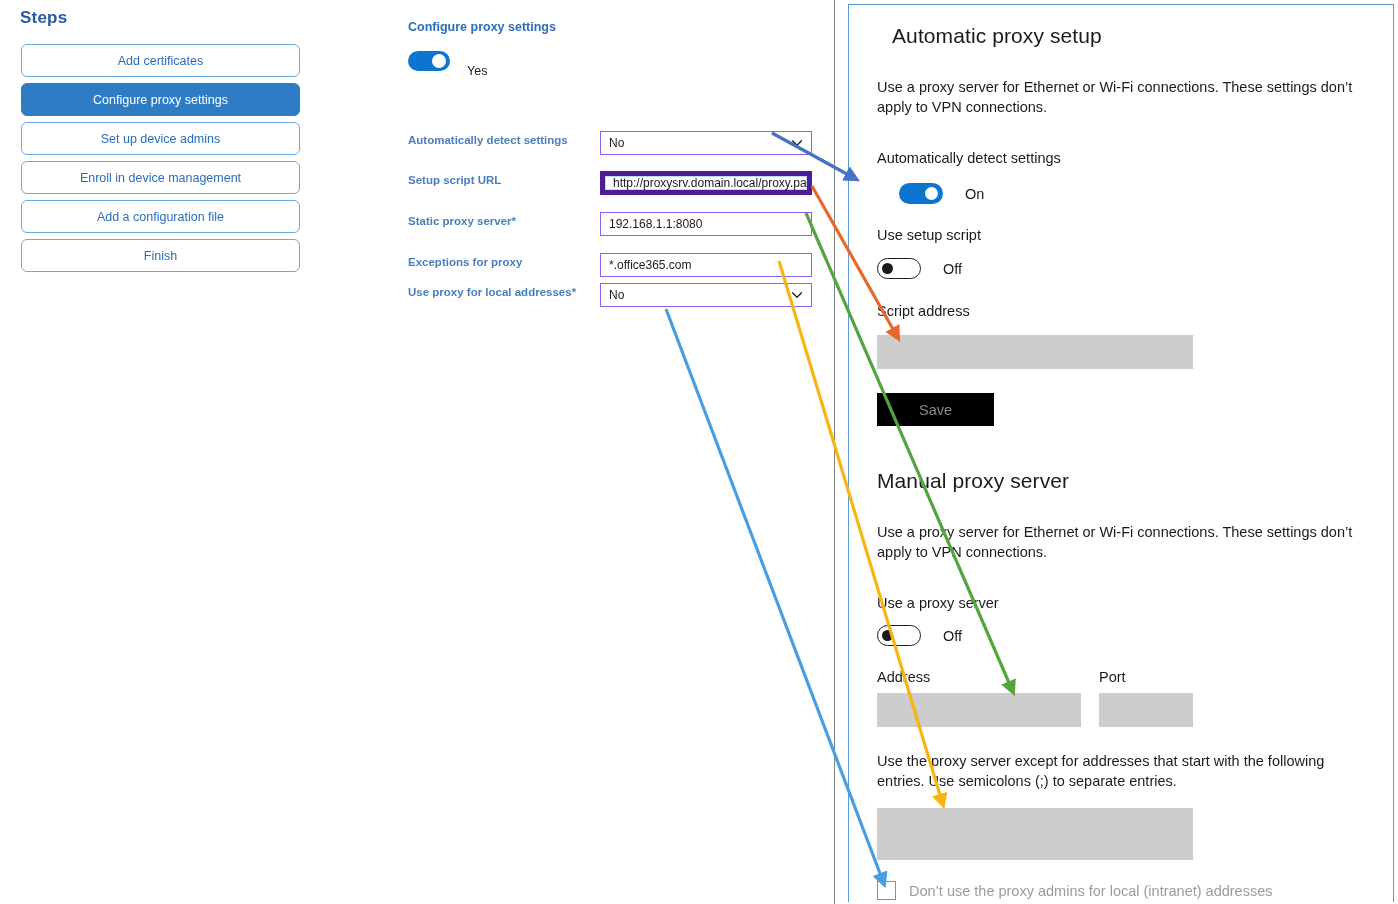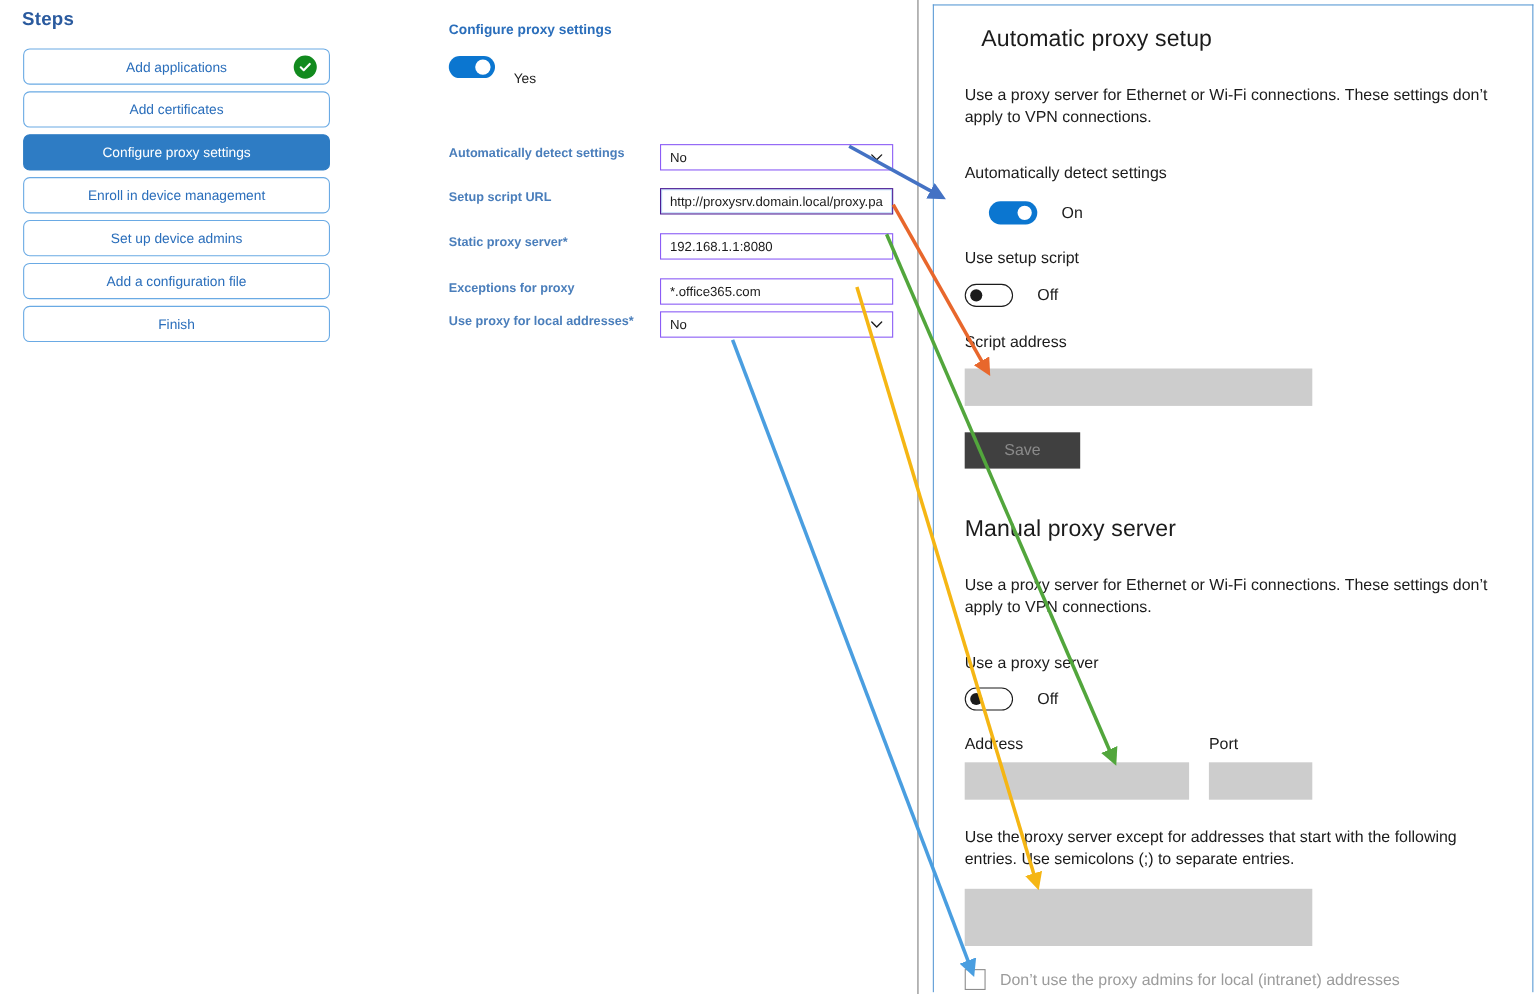--- a/index.html
+++ b/index.html
@@ -136,21 +136,21 @@
     background: #ffffff;
     font-size: 12px;
     color: #1b1b1b;
     display: flex;
     align-items: center;
     padding-left: 8px;
     overflow: hidden;
     white-space: nowrap;
   }
   .field-control.focused {
-    border: 1px solid #4c1d95;
+    border: 5px solid #4c1d95;
     box-shadow: 0 0 0 1px #bcdcfa inset;
   }
   .chevron {
     position: absolute;
     right: 8px; top: 50%;
     transform: translateY(-50%);
     width: 12px; height: 12px;
   }
 
   
@@ -222,23 +222,23 @@
   .win-toggle-text {
     margin-left: 22px;
     font-size: 14.5px;
     color: #1b1b1b;
   }
   .gray-input {
     background: #cdcdcd;
     height: 34px;
   }
   .gray-button {
-    background: #404040;
+    background: #000000;
     height: 33px;
-    width: 105px;
+    width: 117px;
     display: flex;
     align-items: center;
     justify-content: center;
     font-size: 14.5px;
     color: #8a8a8a;
   }
   .abs { position: absolute; }
   #checkbox-row {
     position: absolute;
     left: 28px; top: 876px;
@@ -267,43 +267,35 @@
     pointer-events: none;
   }
 </style>
 </head>
 <body>
 
 <div id="steps-panel">
   <div id="steps-title">Steps</div>
   <div id="steps-list">
 
-    <div class="step-item">
-      <span class="step-label">Add applications</span>
-      <span class="step-check">
-        <svg width="13" height="13" viewBox="0 0 13 13">
-            <path d="M2.4 6.7 L5.1 9.3 L10.6 3.6" stroke="#ffffff" stroke-width="1.9" fill="none" stroke-linecap="round" stroke-linejoin="round"></path>
-          </svg>
-      </span>
-    </div>
 
     <div class="step-item">
       <span class="step-label">Add certificates</span>
     </div>
 
     <div class="step-item active">
       <span class="step-label">Configure proxy settings</span>
     </div>
 
     <div class="step-item">
+      <span class="step-label">Set up device admins</span>
+    </div>
+
+    <div class="step-item">
       <span class="step-label">Enroll in device management</span>
-    </div>
-
-    <div class="step-item">
-      <span class="step-label">Set up device admins</span>
     </div>
 
     <div class="step-item">
       <span class="step-label">Add a configuration file</span>
     </div>
 
     <div class="step-item">
       <span class="step-label">Finish</span>
     </div>
 

